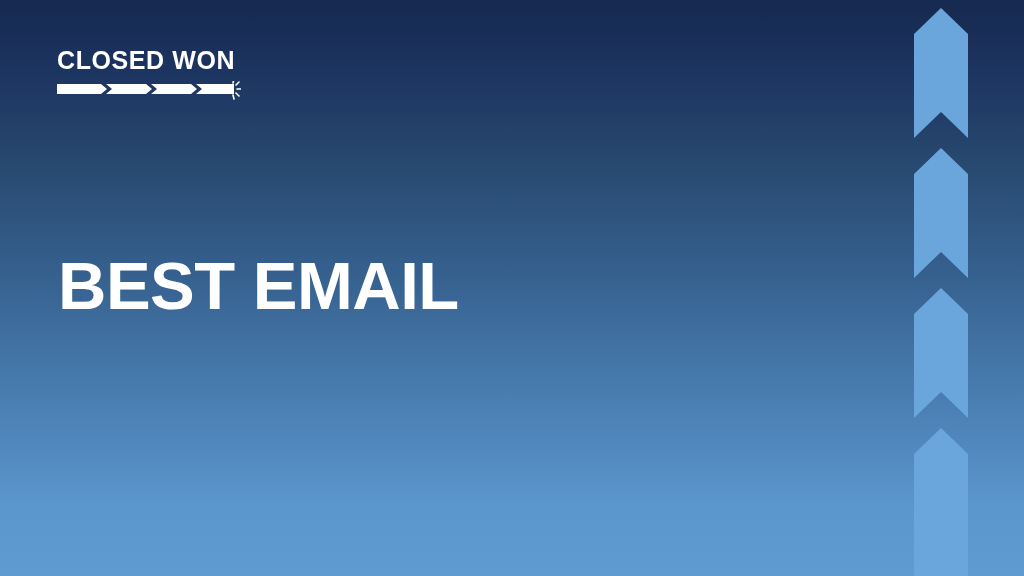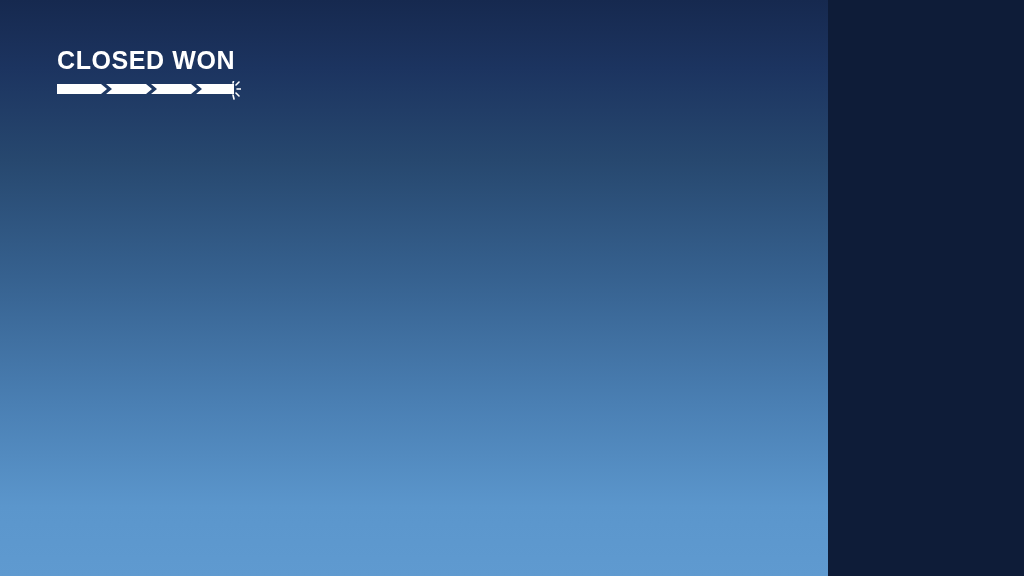--- a/index.html
+++ b/index.html
@@ -7,21 +7,21 @@
     margin: 0;
     padding: 0;
     background: #0e1c38;
   }
   body {
     font-family: "Liberation Sans", sans-serif;
   }
 
   #slide {
     position: relative;
-    width: 828px;
+    width: 1024px;
     height: 576px;
     overflow: hidden;
     background: linear-gradient(to bottom,
         #16294f 0%,
         #1c3460 12%,
         #27486f 28%,
         #36618f 48%,
         #4a7fb3 70%,
         #5b96cc 88%,
         #5f9ad0 100%);
@@ -103,20 +103,21 @@
           <line x1="179" y1="4" x2="182" y2="1"></line>
           <line x1="179" y1="12" x2="182" y2="15"></line>
           <line x1="176" y1="2" x2="177" y2="-2"></line>
           <line x1="176" y1="14" x2="177" y2="18"></line>
         </g>
       </svg>
     </div>
   </div>
 
   <h1 id="headline">
+    <span class="hl-line">BEST EMAIL</span>
   </h1>
 
   <div id="chevron-column">
     <svg width="54" height="576" viewBox="0 0 54 576">
       <g fill="#6aa5dc">
 
         <path d="M27 8 L54 34 L54 138 L27 112 L0 138 L0 34 Z"></path>
 
         <path d="M27 148 L54 174 L54 278 L27 252 L0 278 L0 174 Z"></path>
 

